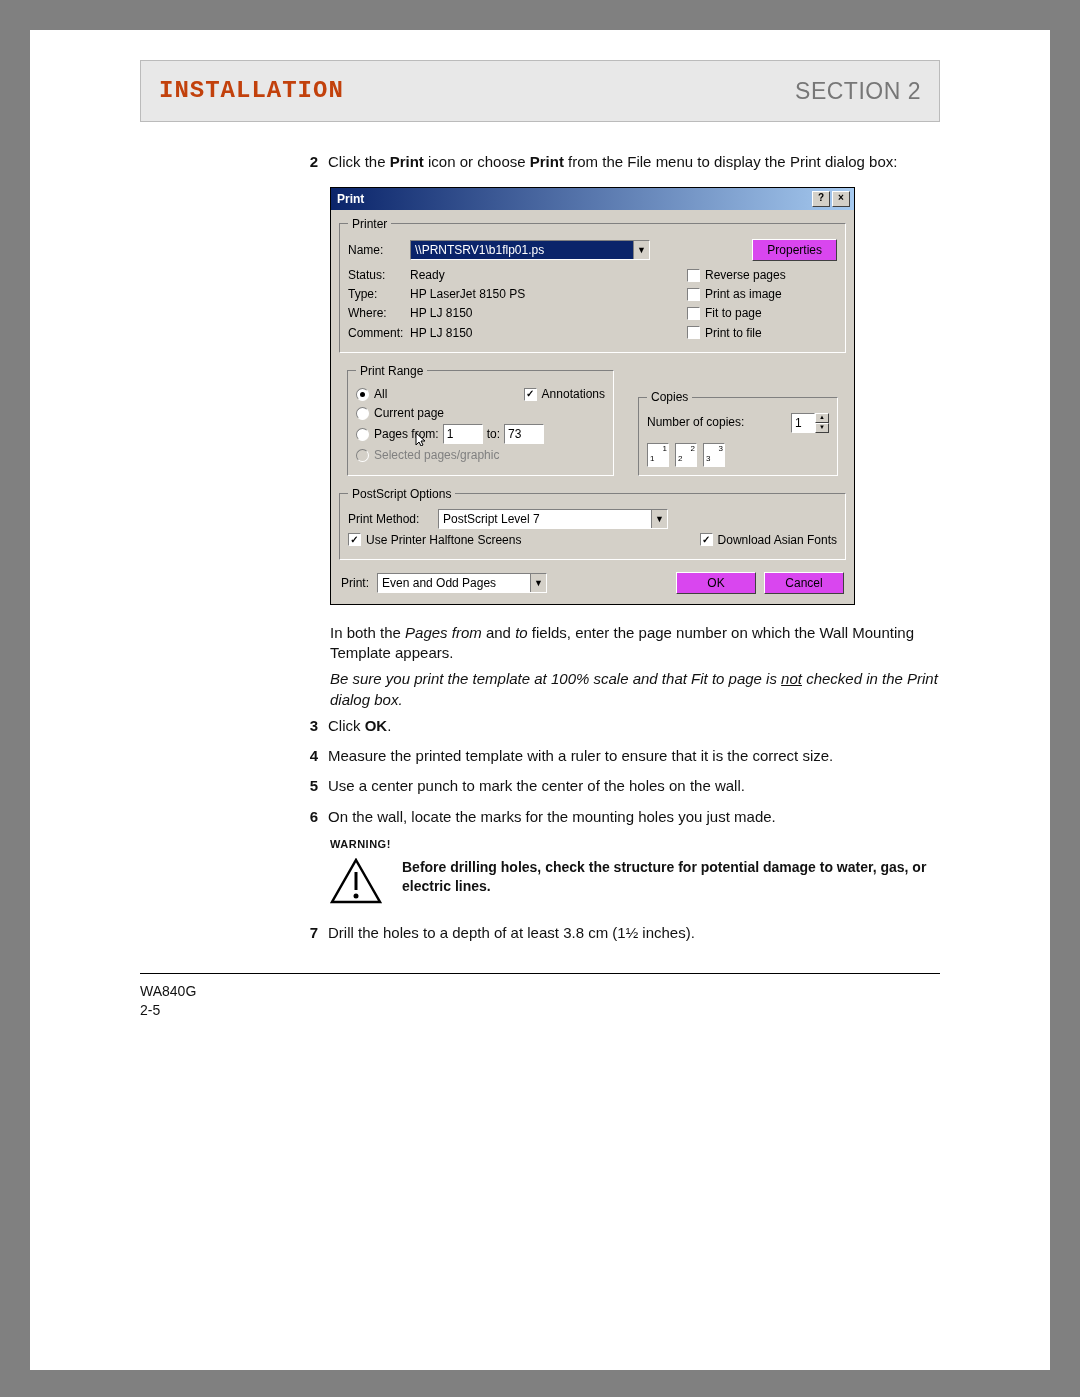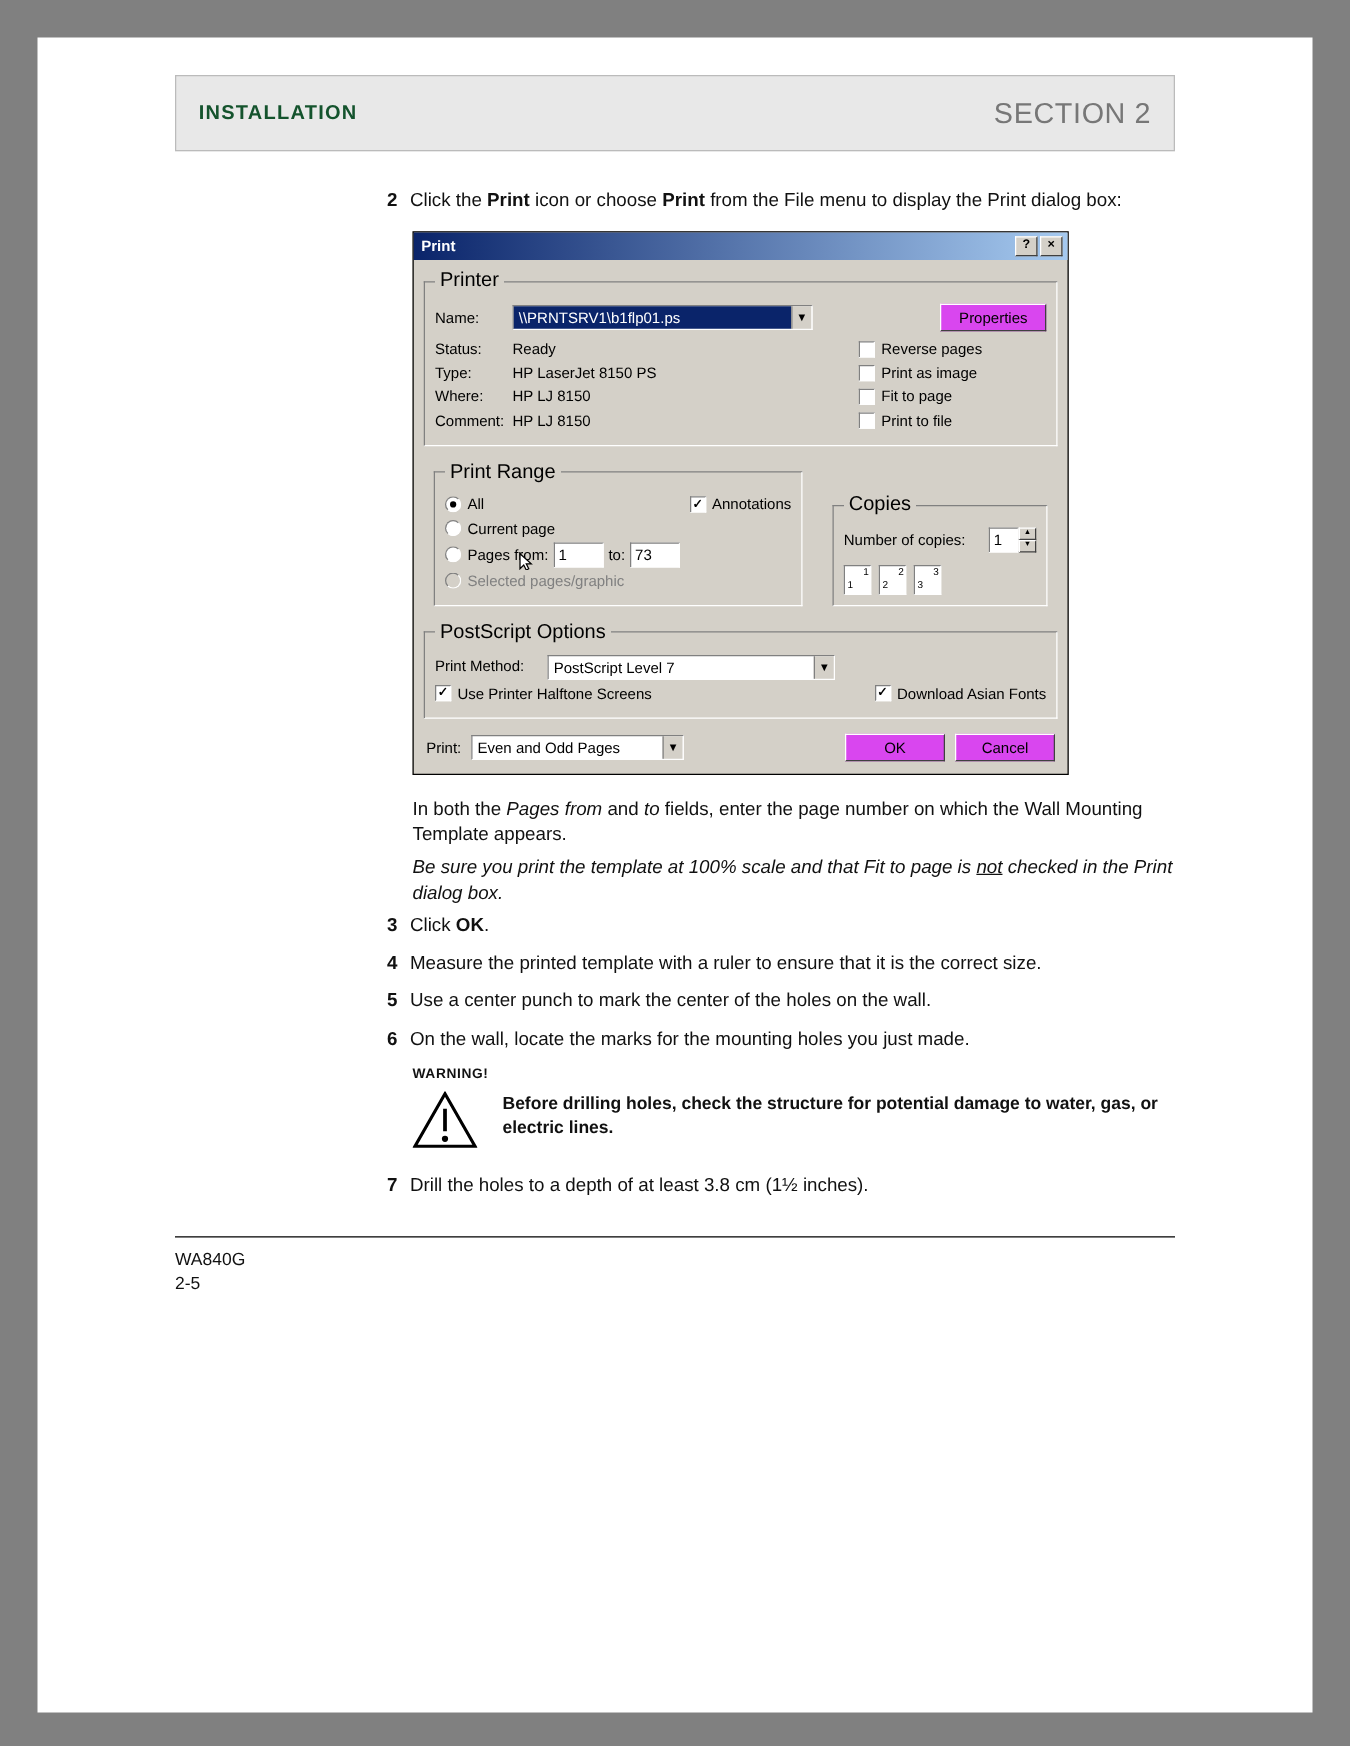--- a/index.html
+++ b/index.html
@@ -22,21 +22,21 @@
   }
   .hdr-bar {
     background: #e8e8e8;
     border: 1px solid #bbb;
     padding: 14px 18px;
     margin-bottom: 30px;
     display: flex;
     justify-content: space-between;
     align-items: center;
   }
-  .hdr-left { font-size: 16px; font-weight: bold; letter-spacing: 1px; color: #14532d; }
+  .hdr-left { font-size: 24px; font-weight: bold; letter-spacing: 1px; color: #c2410c; font-family: Liberation Mono, monospace; }
   .hdr-right { font-size: 23px; color: #777; letter-spacing: 0.5px; }
   ol.steps { list-style: none; margin-left: 160px; }
   ol.steps > li { display: flex; margin-bottom: 10px; }
   ol.steps > li .num { width: 28px; flex-shrink: 0; font-weight: bold; text-align: right; padding-right: 10px; }
   ol.steps > li .body { flex: 1; }
   .dialog {
     width: 525px;
     margin: 14px 0 18px 190px;
     background: #d4d0c8;
     border: 1px solid #000;
@@ -54,21 +54,21 @@
     align-items: center;
   }
   .title-bar .spacer { flex: 1; }
   .tb-btn { width: 18px; height: 16px; background:#d4d0c8; border: 1px solid #fff; border-right-color:#404040; border-bottom-color:#404040; color:#000; margin-left:2px; font-size:10px; line-height:12px; text-align:center; font-family: Arial; }
   fieldset {
     border: 1px solid #fff;
     border-top-color:#808080; border-left-color:#808080;
     margin: 6px 8px 4px 8px;
     padding: 4px 8px 8px 8px;
   }
-  fieldset legend { padding: 0 4px; font-size: 16px; }
+  fieldset legend { padding: 0 4px; font-size: 12px; }
   .row { display: flex; align-items: center; margin: 3px 0; }
   .lbl { width: 62px; }
   .combo, .txt {
     background: #fff;
     border: 1px solid #808080;
     border-right-color:#fff; border-bottom-color:#fff;
     height: 20px; line-height:18px; font-size:12px;
   }
   .combo { display:flex; align-items:stretch; }
   .combo .val { flex:1; padding:0 4px; overflow:hidden; white-space:nowrap; }
@@ -212,21 +212,21 @@
           <input class="txt" style="width: 40px; margin: 0px 4px; padding: 0px 3px;" value="1">
           <span>to:</span>
           <input class="txt" style="width: 40px; margin: 0px 4px; padding: 0px 3px;" value="73">
         </div>
         <div class="row grey">
             <span class="rad" style="background:#d4d0c8;"></span>
             <span>Selected pages/graphic</span>
           </div>
       </fieldset>
 
-      <fieldset style="width:172px;">
+      <fieldset style="width:200px;">
         <legend>Copies</legend>
         <div class="row">
           <span>Number of copies:</span>
           <span style="flex:1"></span>
           <div class="spin">
             <input class="txt" value="1" style="">
             <div class="arrows">
                 <div>▲</div>
                 <div>▼</div>
               </div>

